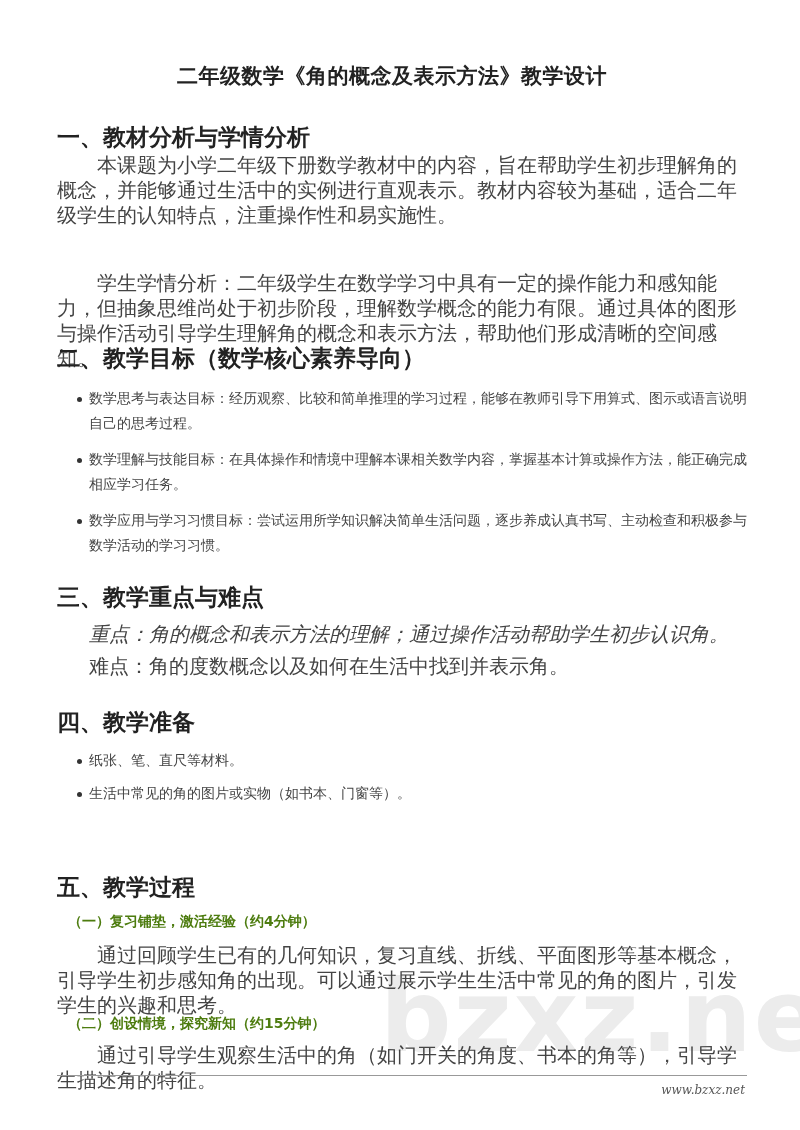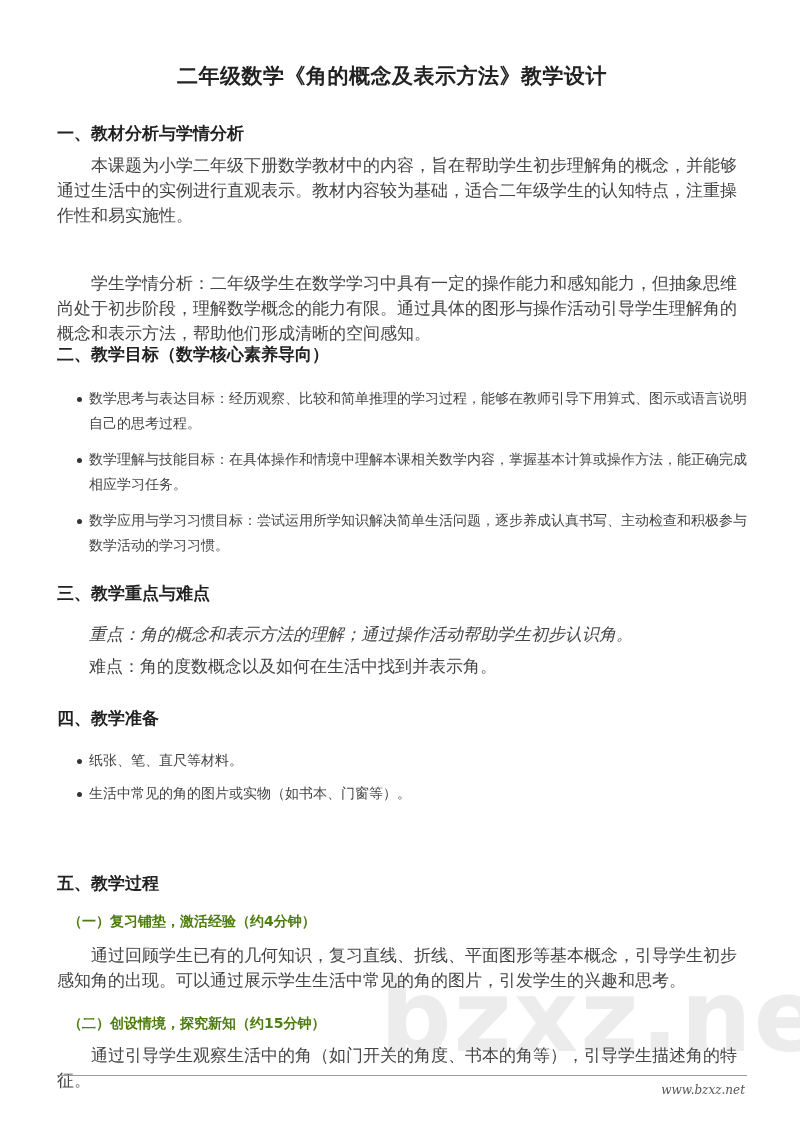--- a/index.html
+++ b/index.html
@@ -1,21 +1,21 @@
 <!DOCTYPE html>
 <html><head>
 <meta charset="utf-8">
 <style>
   html, body { margin: 0; padding: 0; background: #ffffff; }
   body { width: 800px; height: 1130px; position: relative; overflow: hidden; font-family: "DejaVu Serif", "Liberation Serif", serif; color: #333; }
   .page { position: absolute; left: 0; top: 0; width: 800px; height: 1130px; }
   .title { position: absolute; left: 0; width: 784px; top: 62px; text-align: center; font-family: "DejaVu Sans", "Liberation Sans", sans-serif; font-size: 21px; font-weight: bold; color: #222; letter-spacing: 0.5px; }
-  .h1 { position: absolute; left: 57px; font-family: "DejaVu Sans", "Liberation Sans", sans-serif; font-size: 17px; font-weight: bold; color: #222; }
+  .h1 { position: absolute; left: 57px; font-family: "DejaVu Sans", "Liberation Sans", sans-serif; font-size: 23px; font-weight: bold; color: #222; }
   .h2 { position: absolute; left: 68px; font-family: "DejaVu Sans", "Liberation Sans", sans-serif; font-size: 14px; font-weight: bold; color: #4d7c0f; }
-  .para { position: absolute; left: 57px; width: 690px; font-size: 17px; line-height: 25px; color: #444; text-indent: 2em; }
+  .para { position: absolute; left: 57px; width: 690px; font-size: 20px; line-height: 25px; color: #444; text-indent: 2em; }
   .para.noindent { text-indent: 0; left: 89px; width: 660px; }
   .bullets { position: absolute; left: 74px; width: 680px; margin: 0; padding: 0; list-style: none; }
   .bullets li { position: relative; padding-left: 15px; font-size: 14px; line-height: 25px; color: #444; }
   .bullets li .dot { position: absolute; left: 3px; top: 11px; width: 5px; height: 5px; border-radius: 50%; background: #333; }
   .bullets.goals li { margin-bottom: 11px; }
   .bullets.prep li { margin-bottom: 8px; }
   .watermark { position: absolute; left: 380px; top: 958px; font-family: "DejaVu Sans", "Liberation Sans", sans-serif; font-size: 100px; font-weight: bold; color: #ececec; letter-spacing: 2px; z-index: 0; }
   .content { position: relative; z-index: 1; }
   .divider { position: absolute; left: 57px; width: 690px; top: 1075px; height: 0; border-top: 1.5px solid #999; }
   .footer { position: absolute; right: 55px; top: 1083px; font-family: "DejaVu Serif", "Liberation Serif", serif; font-style: italic; font-size: 12px; color: #555; }

